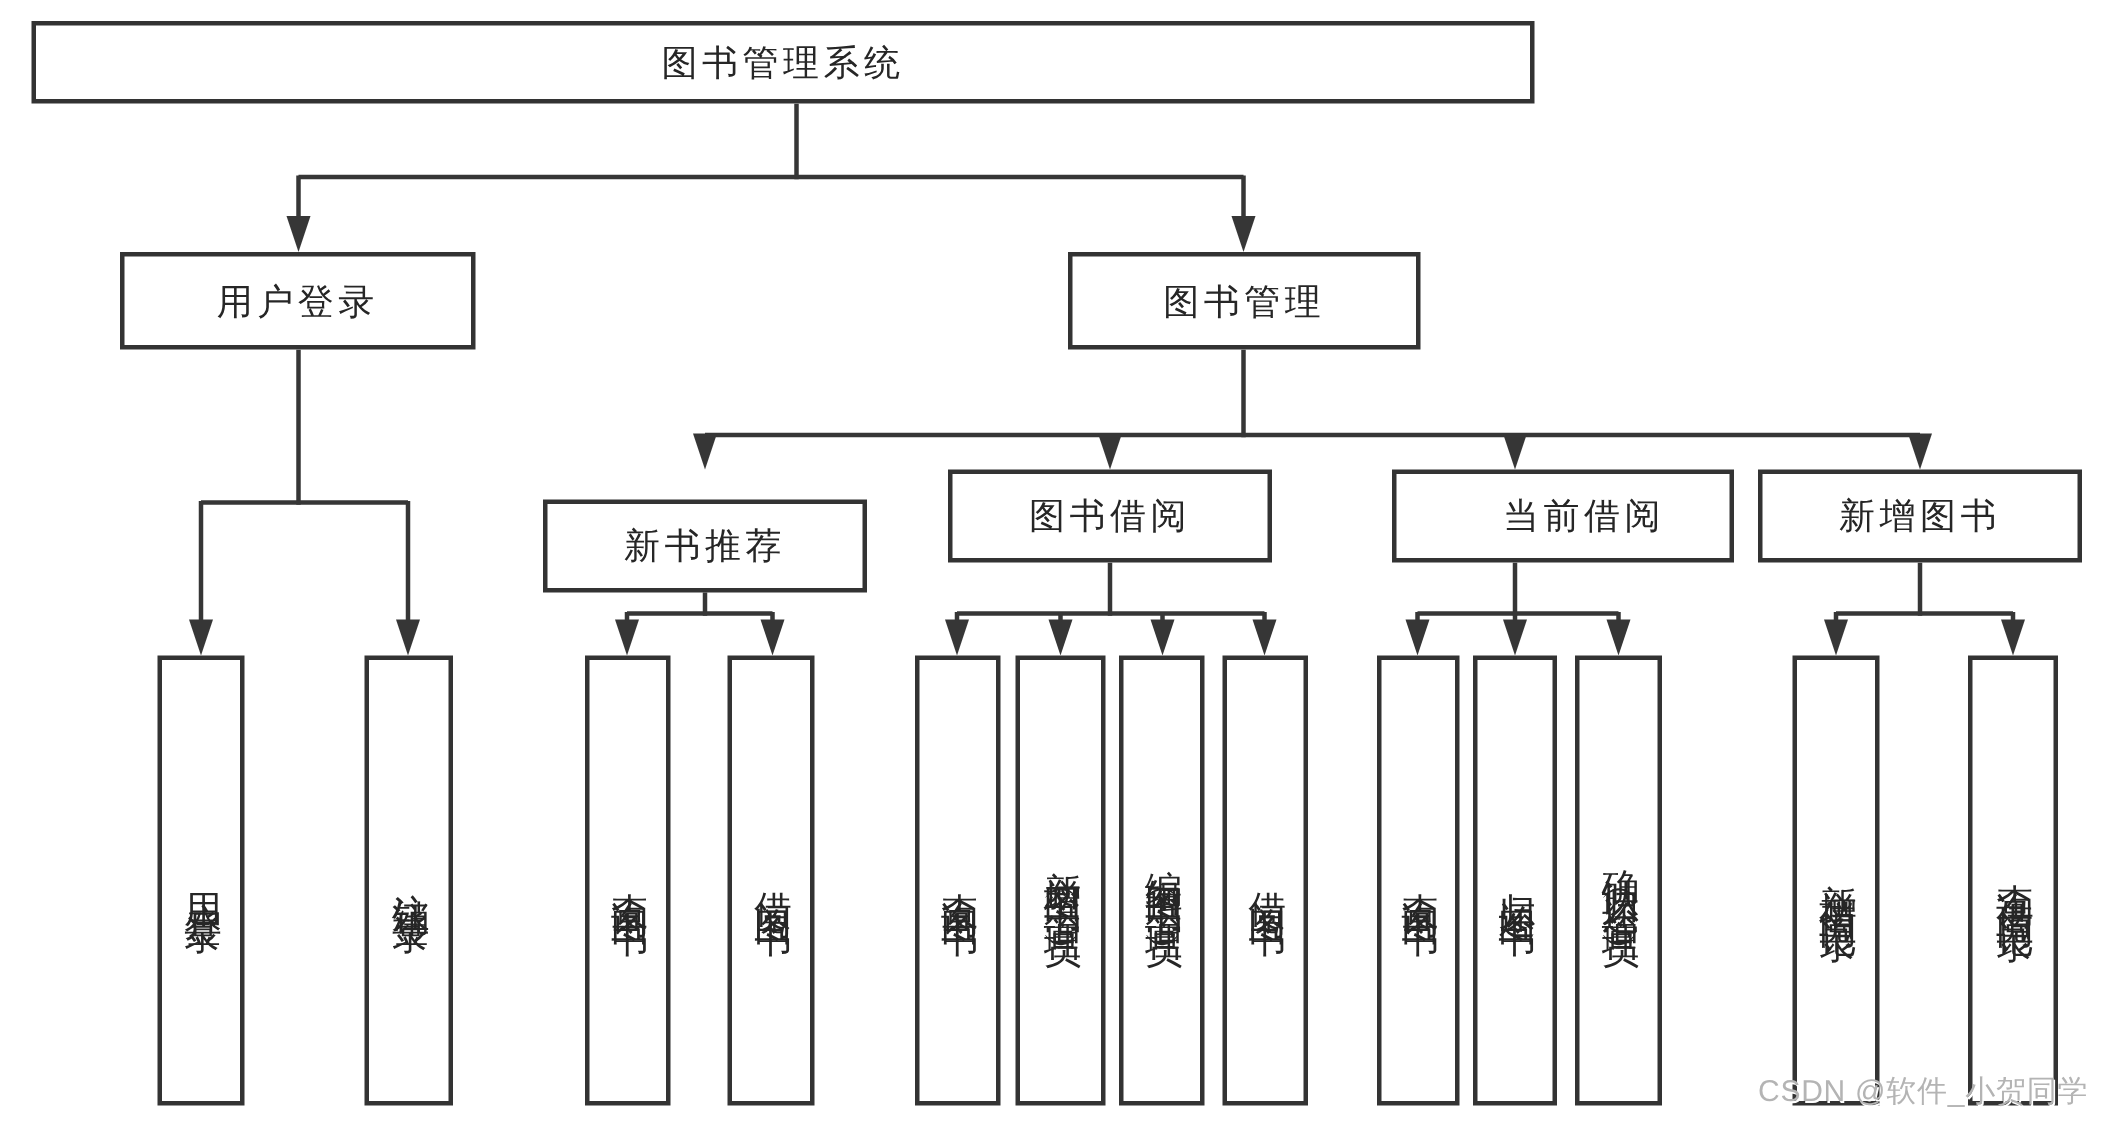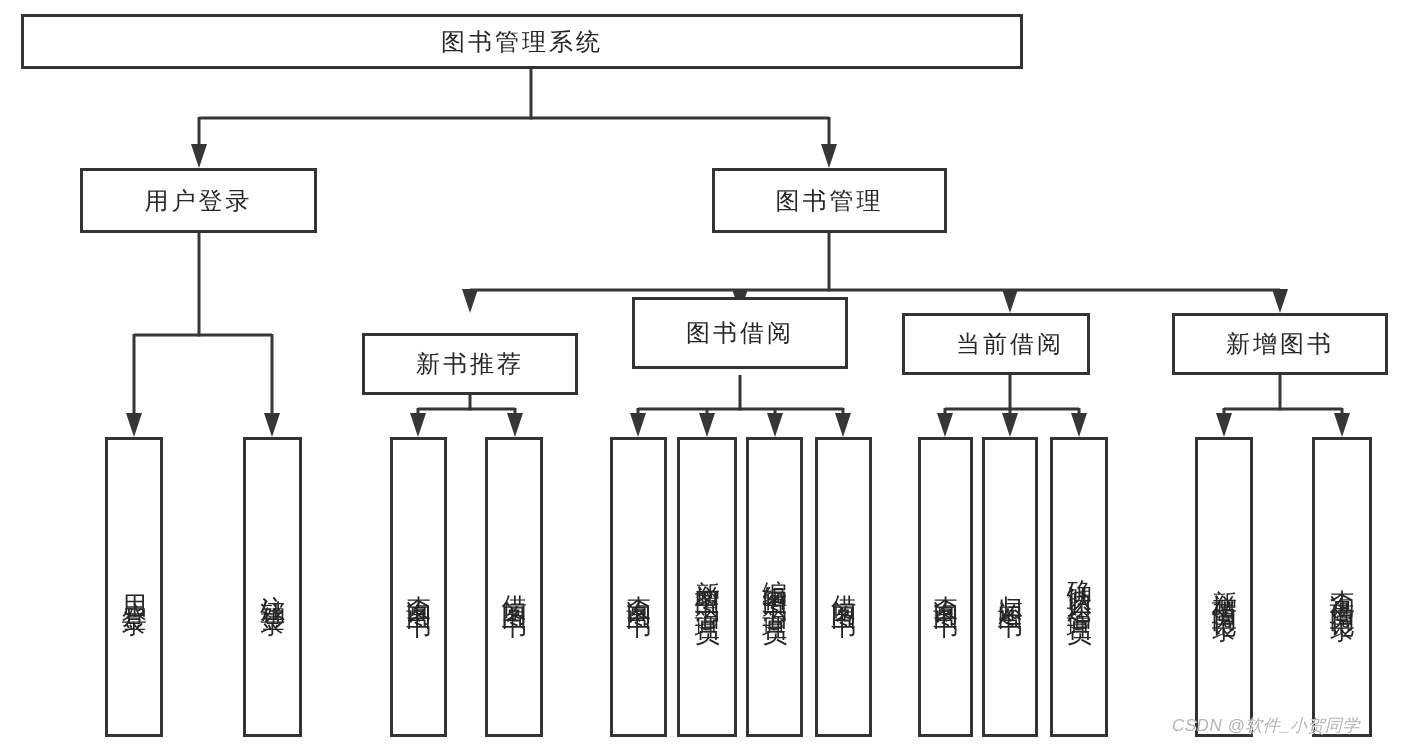--- a/index.html
+++ b/index.html
@@ -32,26 +32,25 @@
     text-orientation: mixed;
     font-size: 25px;
     letter-spacing: 6px;
     line-height: 1.1;
     color: #262626;
   }
   .watermark {
     position: absolute;
     left: 1172px;
     top: 714px;
-    font-size: 17px;
+    font-size: 20px;
     letter-spacing: 0.5px;
     color: #b4b4b4;
     text-shadow: 1px 1px 0 #ffffff;
     white-space: nowrap;
-    font-style: italic;
   }
 </style>
 </head>
 <body>
 
 <div class="stage">
 
   <svg class="connectors" width="1405" height="747" viewBox="0 0 1405 747">
 
     <g stroke="#363636" stroke-width="3" fill="none">
@@ -145,24 +144,24 @@
   <div class="box" style="left:80px; top:168px; width:237px; height:65px;">
     <span class="hlabel">用户登录</span>
   </div>
   <div class="box" style="left:712px; top:168px; width:235px; height:65px;">
     <span class="hlabel">图书管理</span>
   </div>
 
   <div class="box" style="left:362px; top:313px; width:216px; height:62px;margin-top:20px;">
     <span class="hlabel">新书推荐</span>
   </div>
-  <div class="box" style="left:632px; top:297px; width:216px; height:72px;">
+  <div class="box" style="left:632px; top:313px; width:216px; height:62px;">
     <span class="hlabel">图书借阅</span>
   </div>
-  <div class="box" style="left:902px; top:313px; width:188px; height:62px;padding-left:28px;">
+  <div class="box" style="left:928px; top:313px; width:228px; height:62px;padding-left:28px;">
     <span class="hlabel">当前借阅</span>
   </div>
   <div class="box" style="left:1172px; top:313px; width:216px; height:62px;">
     <span class="hlabel">新增图书</span>
   </div>
 
   <div class="box" style="left:105px; top:437px; width:58px; height:300px;">
     <span class="vlabel">用户登录</span>
   </div>
   <div class="box" style="left:243px; top:437px; width:59px; height:300px;">

